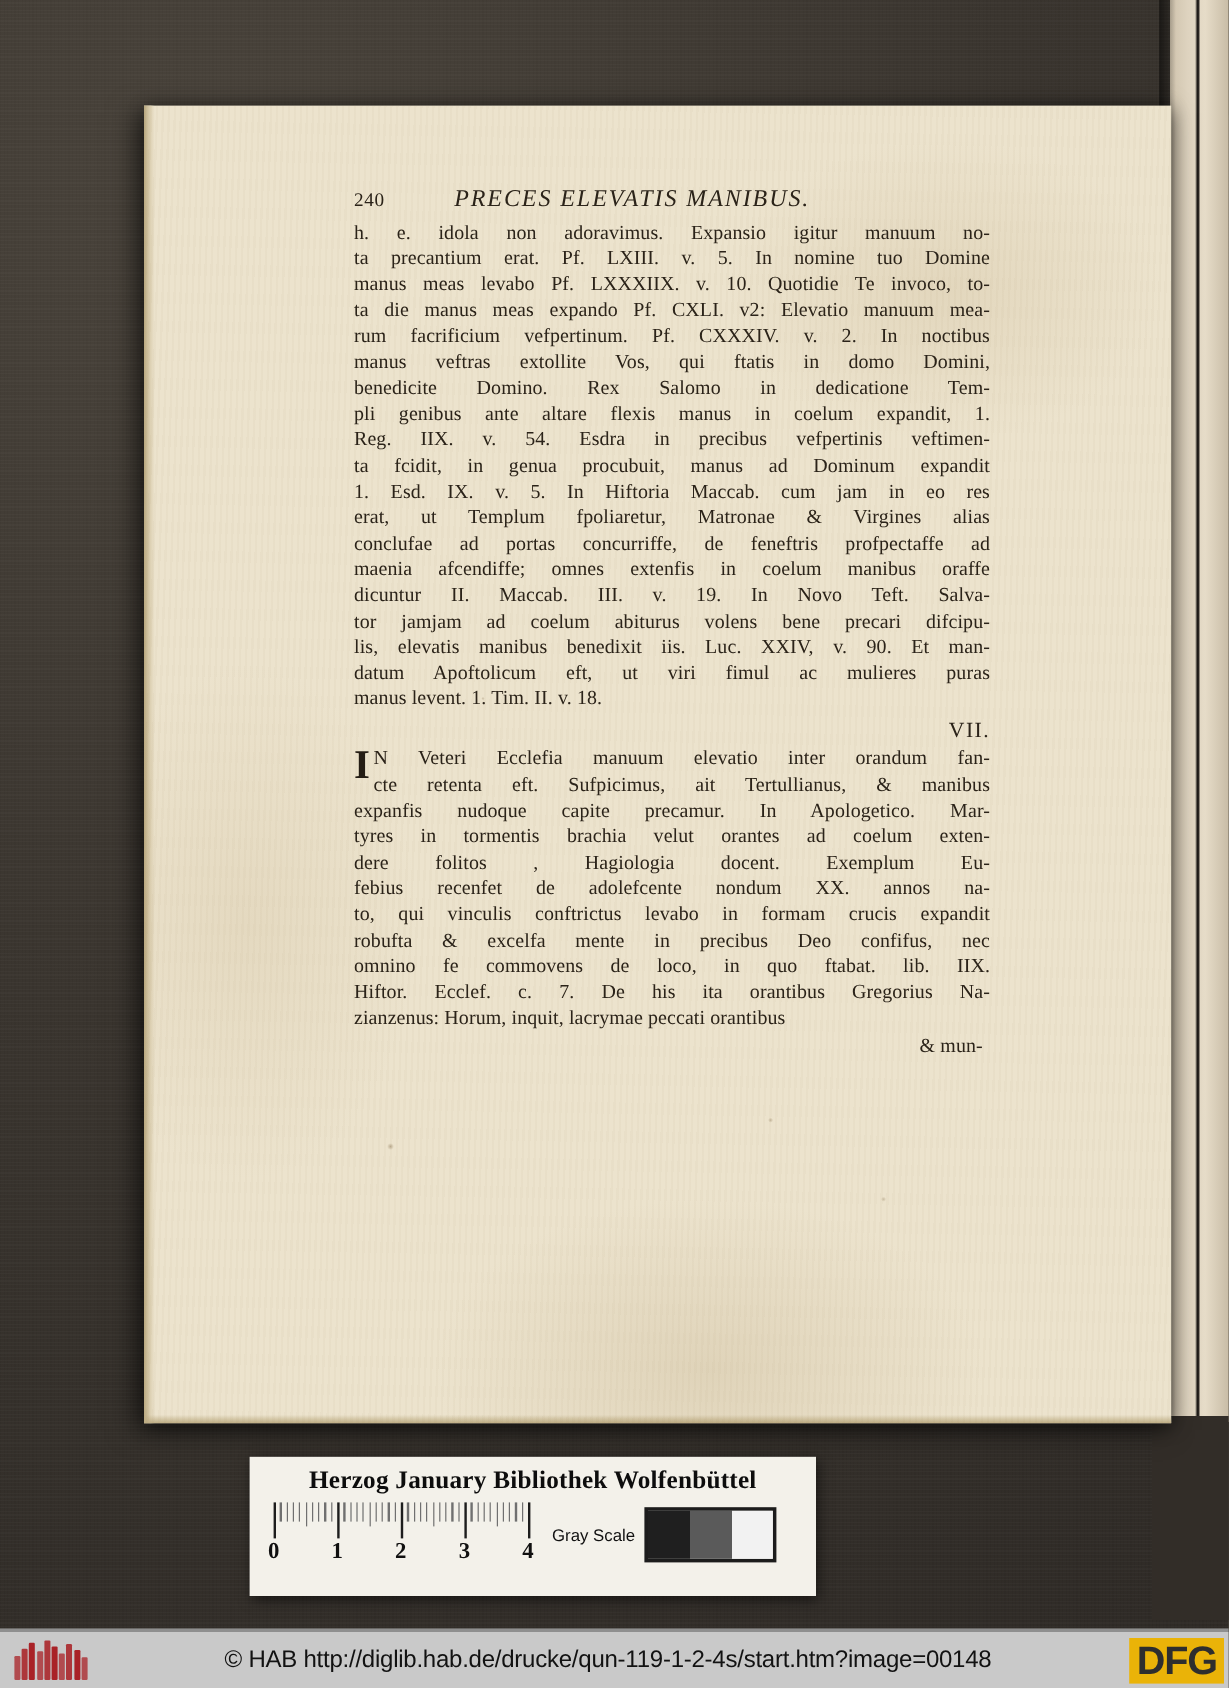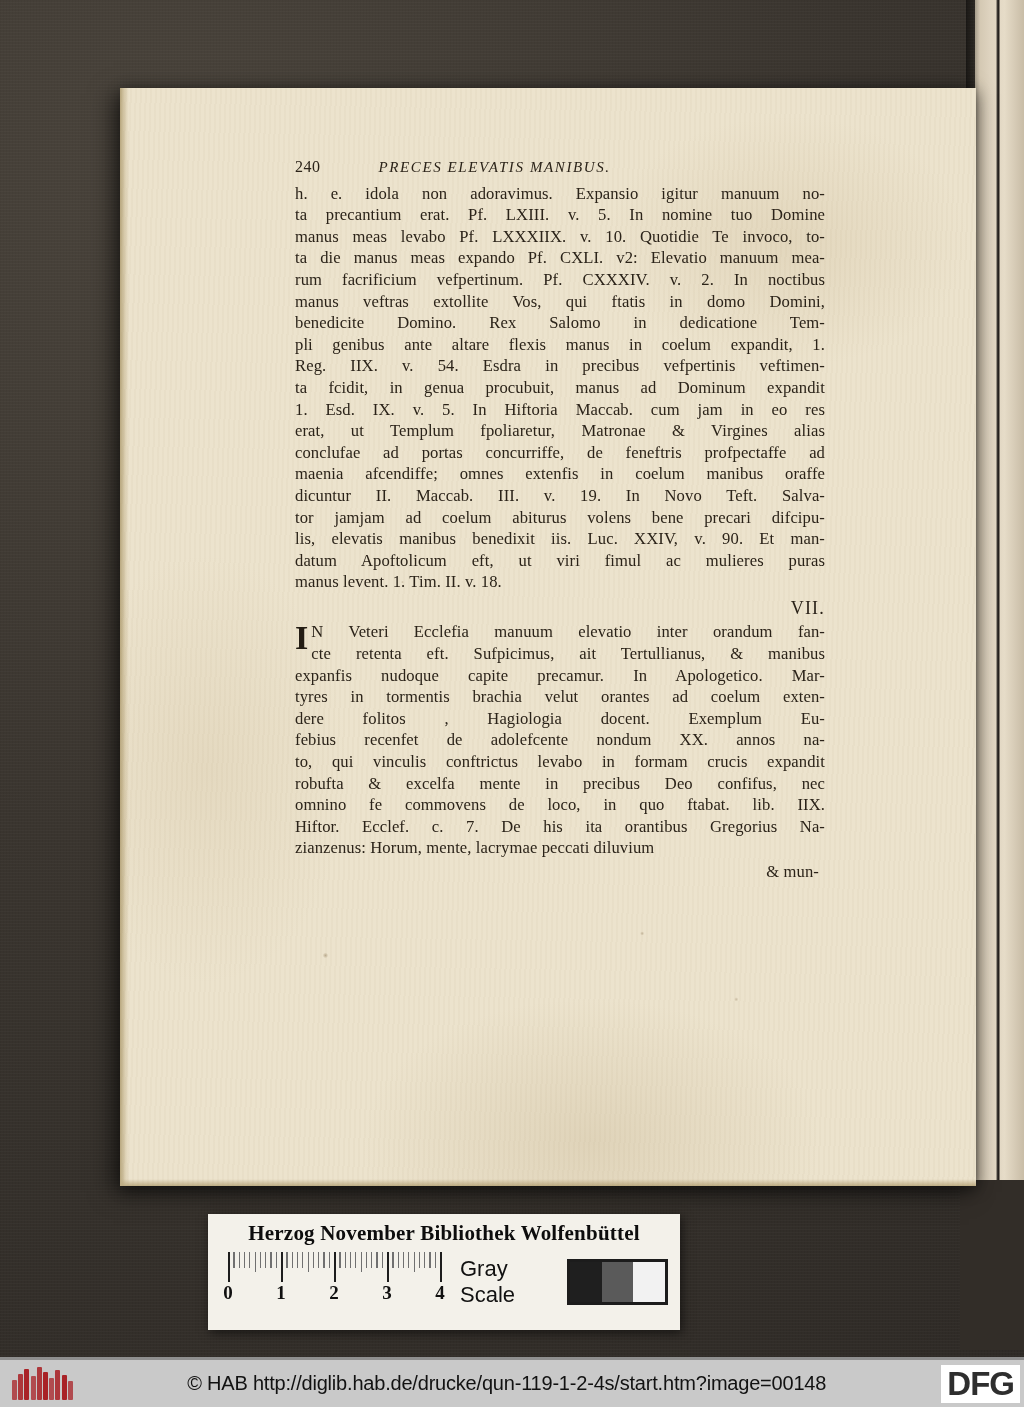--- a/index.html
+++ b/index.html
@@ -82,21 +82,21 @@
     z-index:2;
   }
   .ln{white-space:nowrap;}
   .running-head{
     display:flex;align-items:baseline;gap:58px;
     margin-bottom:4px;
   }
   .folio{font-size:16px;letter-spacing:.5px;}
   .head-title{
     font-style:italic;font-variant:small-caps;
-    font-size:15px;letter-spacing:1.6px;
+    font-size:20px;letter-spacing:1.6px;
   }
   .sect-num{text-align:right;margin:5px 0 2px 0;font-size:18px;letter-spacing:1.2px;}
   .para{margin:0;}
   .dropcap{
     float:left;font-size:34px;line-height:30px;
     margin:2px 3px 0 0;font-weight:700;color:#241d14;
   }
   .catchword{text-align:right;margin-top:2px;padding-right:6px;}
 
   
@@ -111,21 +111,21 @@
     font-weight:700;font-size:21px;color:#0d0d0d;
     padding-top:7px;letter-spacing:.2px;
   }
   #cal-row{display:flex;align-items:flex-start;padding:6px 12px 0 14px;gap:10px;}
   #ruler{position:relative;width:228px;height:66px;}
   #ticks{position:relative;height:30px;width:228px;}
   #ticks .t{position:absolute;top:0;width:1.6px;background:#2a2a2a;}
   #rlabels{position:relative;height:24px;width:228px;font-weight:700;font-size:19px;color:#101010;font-family:"Liberation Serif", serif;}
   #rlabels span{position:absolute;transform:translateX(-50%);}
   #gray-wrap{display:flex;align-items:center;gap:8px;padding-top:4px;}
-  #gray-label{font-family:"Liberation Sans", sans-serif;font-size:22px;color:#111;letter-spacing:0;}
+  #gray-label{font-family:"Liberation Sans", sans-serif;font-size:14px;color:#111;letter-spacing:0;}
   #gray-patch{display:flex;width:104px;height:40px;border:3px solid #1c1c1c;}
   #gray-patch div{flex:1;}
 
   
   #footer{
     position:absolute;left:0;bottom:0;width:1024px;height:47px;
     background:#c9c9c9;
     display:flex;align-items:center;
     z-index:4;
   }
@@ -139,21 +139,21 @@
     flex:1;text-align:center;
     font-family:"Liberation Sans", sans-serif;
     font-size:20px;color:#121212;letter-spacing:-.2px;
     margin-left:-10px;
   }
   #dfg-logo{
     margin-right:4px;flex:none;
     font-family:"Liberation Sans", sans-serif;
     font-weight:700;font-size:33px;color:#2e2e2e;
     letter-spacing:-1px;
-    background:#ffffff;padding:0 6px;
+    background:#eab308;padding:0 6px;
   }
   #footer-topline{
     position:absolute;left:0;bottom:47px;width:1024px;height:3px;background:#8f8f8f;
     z-index:4;
   }
 </style>
 </head>
 <body>
 
 <div id="backdrop"></div>
@@ -203,29 +203,29 @@
       <span class="ln">N Veteri Ecclefia manuum elevatio inter orandum fan-</span>
       <span class="ln">cte retenta eft.  Sufpicimus, ait Tertullianus, &amp; manibus</span>
       <span class="ln">expanfis nudoque capite precamur.  In Apologetico. Mar-</span>
       <span class="ln">tyres in tormentis brachia velut orantes ad coelum exten-</span>
       <span class="ln">dere  folitos , Hagiologia  docent.    Exemplum  Eu-</span>
       <span class="ln">febius recenfet de adolefcente nondum XX. annos na-</span>
       <span class="ln">to, qui vinculis conftrictus levabo in formam crucis expandit</span>
       <span class="ln">robufta &amp; excelfa mente in precibus Deo confifus, nec</span>
       <span class="ln">omnino fe commovens de loco, in quo ftabat. lib. IIX.</span>
       <span class="ln">Hiftor. Ecclef. c. 7.  De his ita orantibus Gregorius Na-</span>
-      <span class="ln">zianzenus: Horum, mente, lacrymae peccati diluvium</span>
+      <span class="ln">zianzenus: Horum, inquit, lacrymae peccati orantibus</span>
     </p>
 
     <div class="catchword">&amp; mun-</div>
   </div>
 </div>
 
 <div id="cal-card">
-  <div id="cal-title">Herzog November Bibliothek Wolfenbüttel</div>
+  <div id="cal-title">Herzog January Bibliothek Wolfenbüttel</div>
   <div id="cal-row">
     <div id="ruler">
       <div id="ticks">
           <div class="t" style="left: 6px; height: 30px; background: rgb(29, 29, 29); width: 2.2px;"></div>
           <div class="t" style="left: 11.3px; height: 16px; background: rgb(112, 112, 112); width: 1.3px;"></div>
           <div class="t" style="left: 16.6px; height: 16px; background: rgb(112, 112, 112); width: 1.3px;"></div>
           <div class="t" style="left: 21.9px; height: 16px; background: rgb(112, 112, 112); width: 1.3px;"></div>
           <div class="t" style="left: 27.2px; height: 16px; background: rgb(112, 112, 112); width: 1.3px;"></div>
           <div class="t" style="left: 32.5px; height: 20px; background: rgb(112, 112, 112); width: 1.3px;"></div>
           <div class="t" style="left: 37.8px; height: 16px; background: rgb(112, 112, 112); width: 1.3px;"></div>

